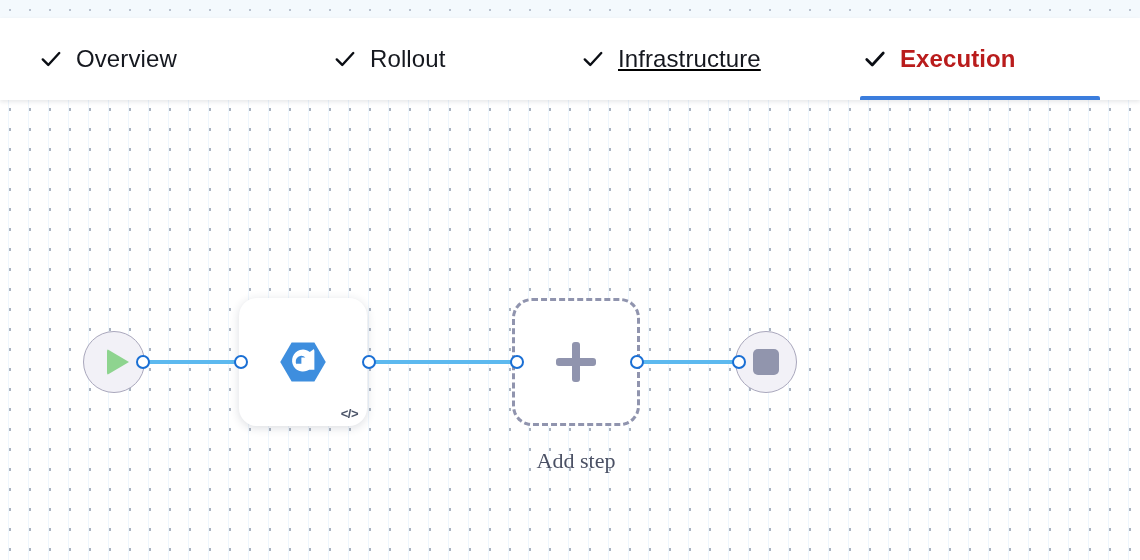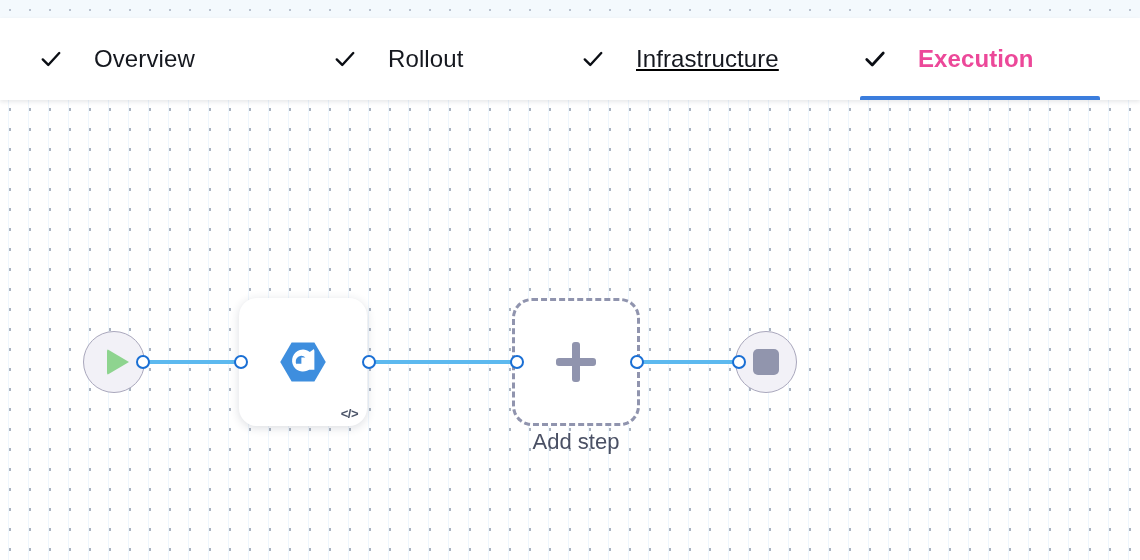--- a/index.html
+++ b/index.html
@@ -44,21 +44,21 @@
     box-shadow: 0 2px 4px rgba(22, 34, 51, 0.10);
     z-index: 5;
   }
 
   .tab {
     position: absolute;
     top: 0;
     height: 82px;
     display: flex;
     align-items: center;
-    gap: 32px;
+    gap: 14px;
     padding: 0 4px;
     cursor: pointer;
     user-select: none;
   }
 
   .tab .check {
     display: inline-block;
     width: 22px;
     height: 22px;
     flex: 0 0 auto;
@@ -67,21 +67,21 @@
   .tab .check svg { display: block; width: 22px; height: 22px; }
 
   .tab .tab-label {
     font-size: 24px;
     line-height: 28px;
     color: #15181f;
     white-space: nowrap;
     letter-spacing: 0.1px;
   }
 
-  .tab.is-active .tab-label { font-weight: bold; color: #ec4899; }
+  .tab.is-active .tab-label { font-weight: bold; color: #b91c1c; }
 
   .tab-underline {
     position: absolute;
     left: 0;
     bottom: 0;
     height: 4px;
     width: 100%;
     background: #3b7ddd;
     border-radius: 2px 2px 0 0;
   }
@@ -238,21 +238,21 @@
   .node-caption {
     position: absolute;
     text-align: center;
     font-size: 22px;
     line-height: 42px;
     color: #4a5064;
     white-space: pre-line;
     z-index: 2;
   }
   #caption-step { left: 203px; top: 340px; width: 200px; }
-  #caption-add  { left: 476px; top: 321px; width: 200px; }
+  #caption-add  { left: 476px; top: 340px; width: 200px; font-family: Liberation Serif, serif; }
 </style>
 </head>
 <body>
 
 <div class="app">
 
   <div class="top-strip"></div>
 
   <div class="tabbar">
 

